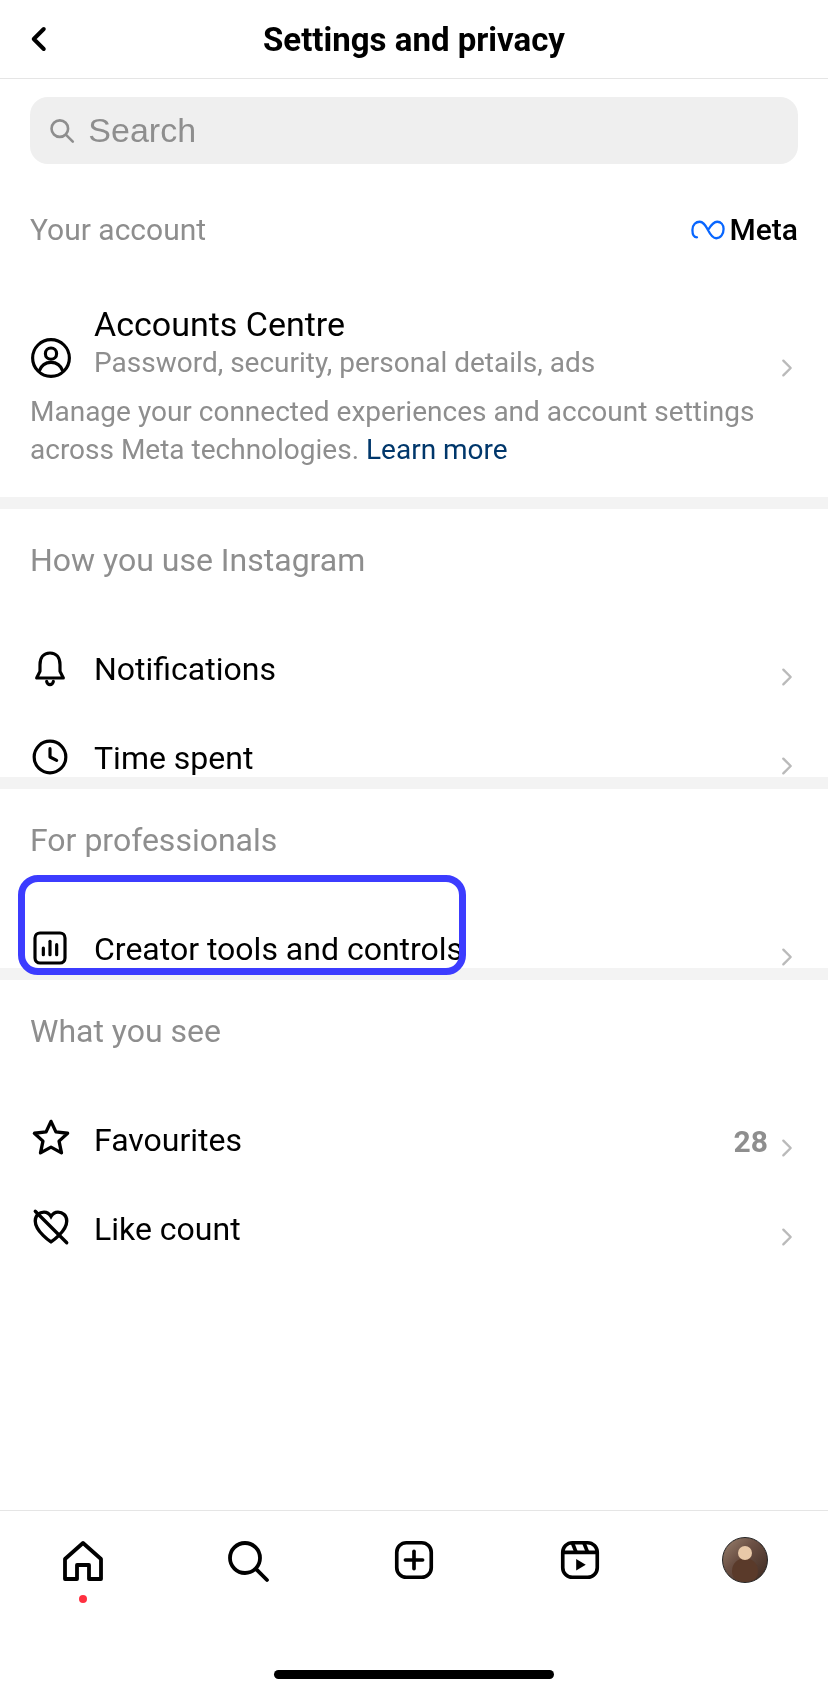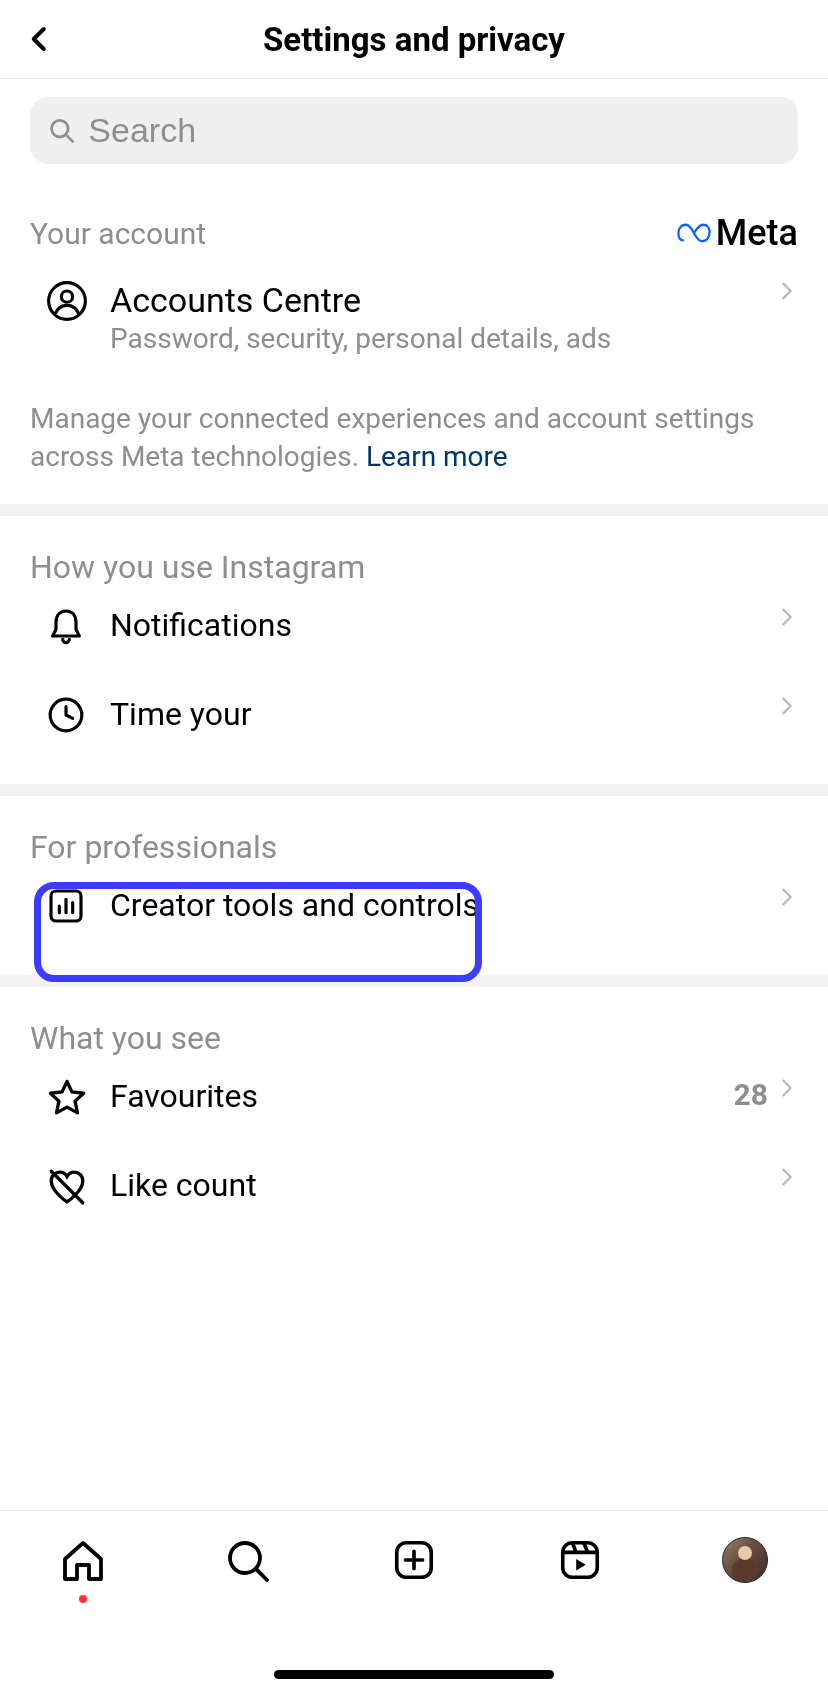--- a/index.html
+++ b/index.html
@@ -81,32 +81,31 @@
       font-size: 32px;
       color: #8e8e8e;
       font-weight: 400;
     }
     .meta-badge {
       display: flex;
       align-items: center;
       gap: 5px;
     }
     .meta-text {
-      font-size: 36px;
+      font-size: 30px;
       font-weight: 500;
       color: #000;
     }
     .row {
       display: flex;
-      align-items: flex-start;
+      align-items: flex-end;
       padding: 0 30px;
       height: 89px;
       cursor: pointer;
       position: relative;
-      margin-left: 16px;
     }
     .row-tall { height: 106px; }
     .row-icon {
       width: 64px;
       flex-shrink: 0;
       display: flex;
       align-items: center;
       justify-content: flex-start;
     }
     .row-main {
@@ -296,21 +295,21 @@
         </svg>
     </div>
     <div class="row">
       <div class="row-icon">
         <svg width="40" height="40" viewBox="0 0 24 24">
             <circle cx="12" cy="12" r="9.5" stroke="#000" stroke-width="1.9" fill="none"></circle>
             <path d="M12 7 L12 12 L16 14" stroke="#000" stroke-width="1.9" fill="none" stroke-linecap="round" stroke-linejoin="round"></path>
           </svg>
       </div>
       <div class="row-main">
-          <span class="row-label">Time your</span>
+          <span class="row-label">Time spent</span>
         </div>
       <svg class="chev" width="22" height="22" viewBox="0 0 24 24">
           <path d="M8 4 L16 12 L8 20" stroke="#bababa" stroke-width="2.6" fill="none" stroke-linecap="round" stroke-linejoin="round"></path>
         </svg>
     </div>
   </div>
 
   <div class="section-gap"></div>
 
   <div class="section">

